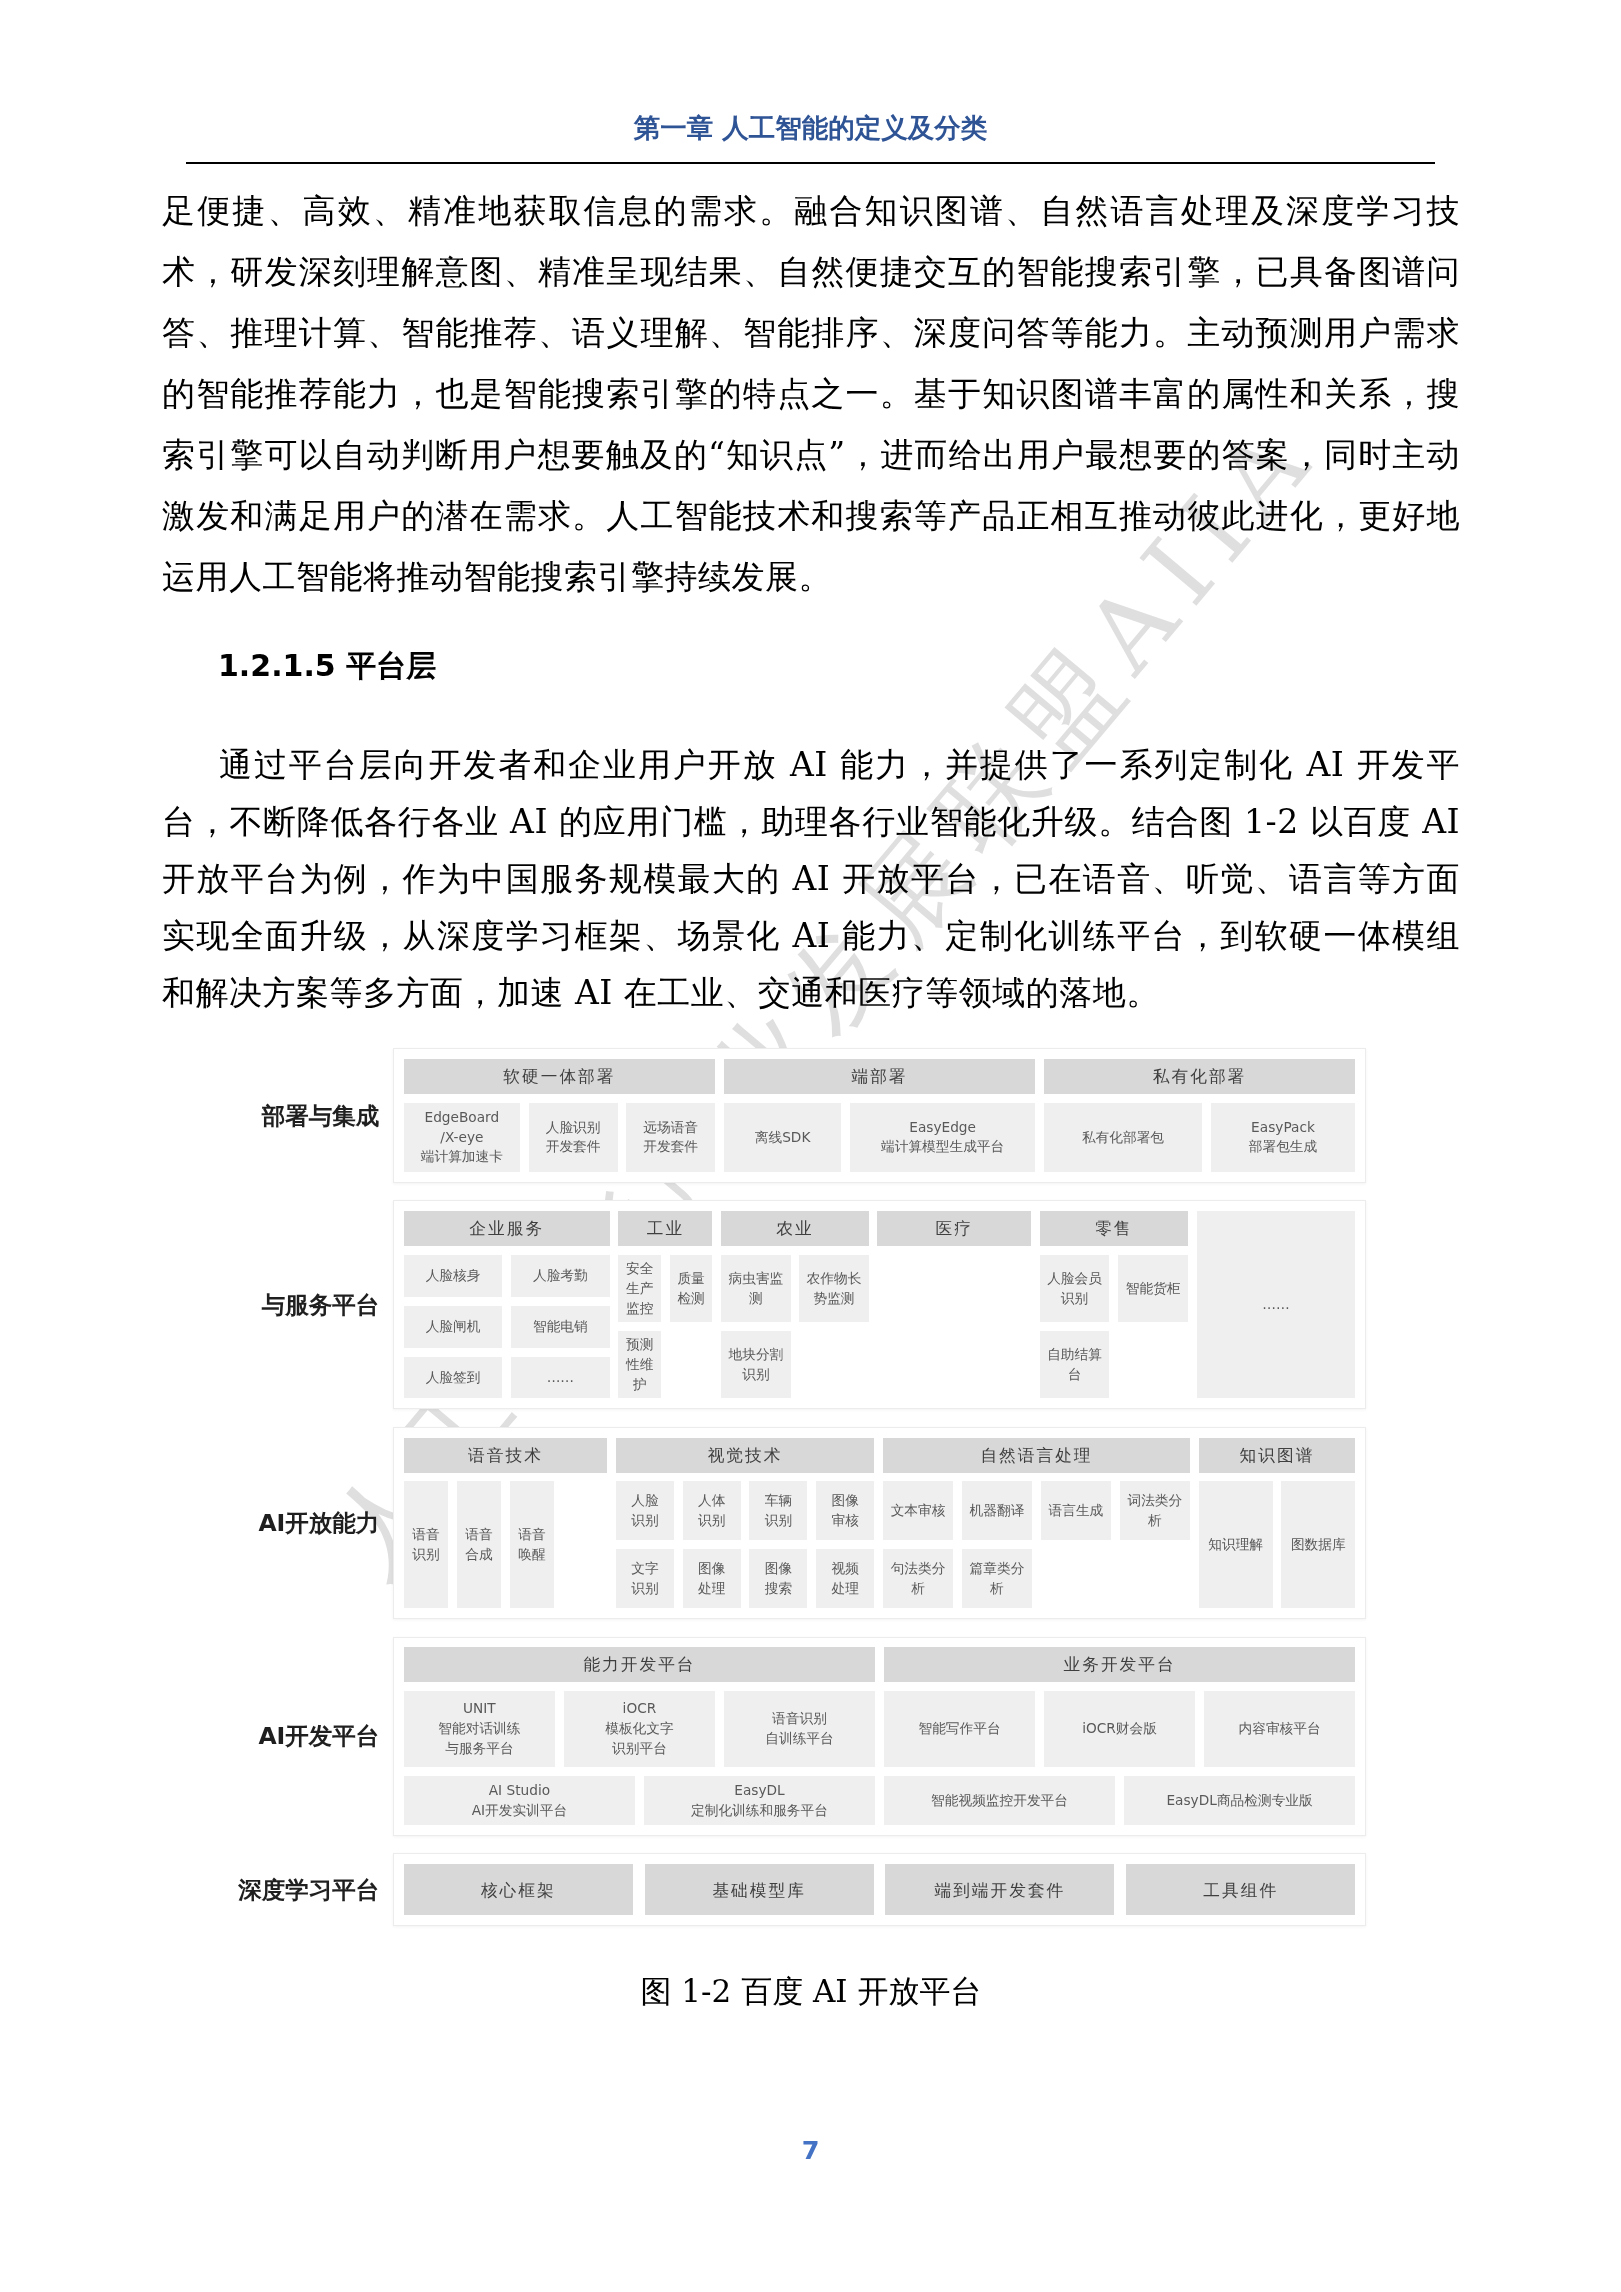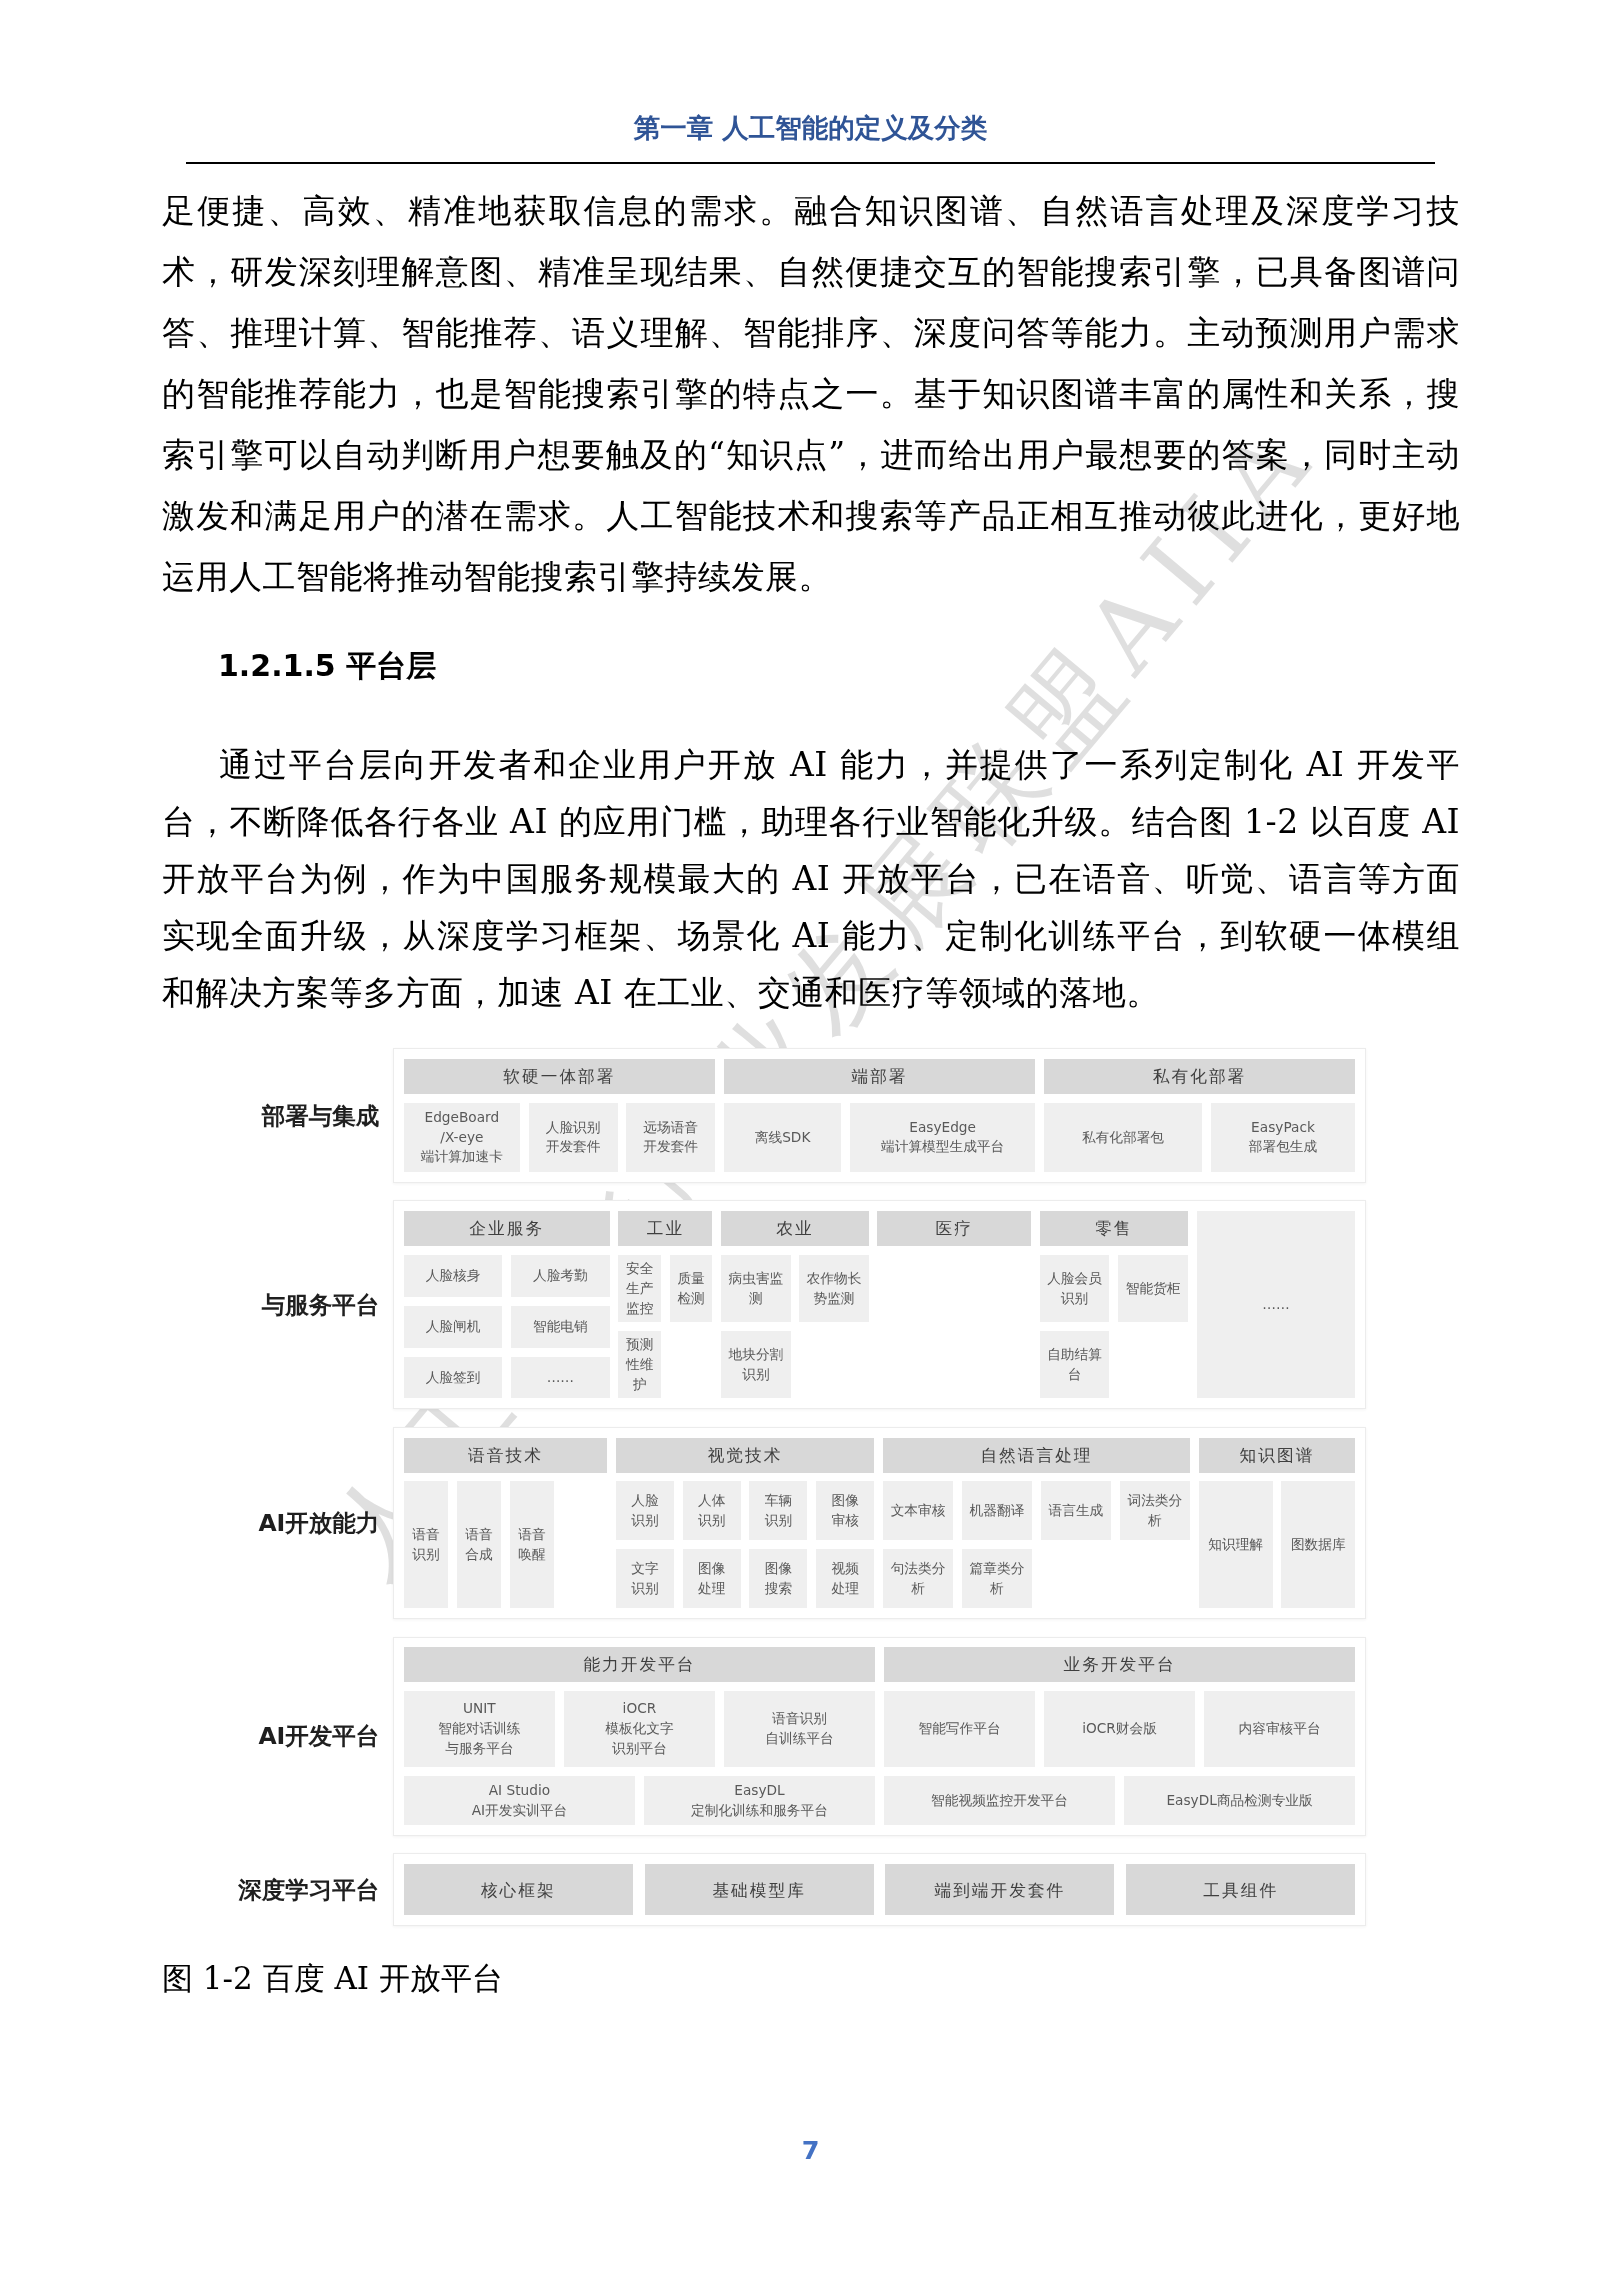--- a/index.html
+++ b/index.html
@@ -155,21 +155,22 @@
     flex: 1;
     background: #d8d8d8;
     min-height: 51px;
     font-size: 16.7px;
     color: #3f3f3f;
     letter-spacing: 2px;
   }
 
   
   .figure-caption {
-    margin-top: 32px;
+    margin-top: 45px;
+    text-align: center;
     font-size: 31px;
     color: #000000;
   }
   .page-number {
     position: absolute;
     top: 2135px;
     left: 0;
     right: 0;
     z-index: 1;
     text-align: center;

